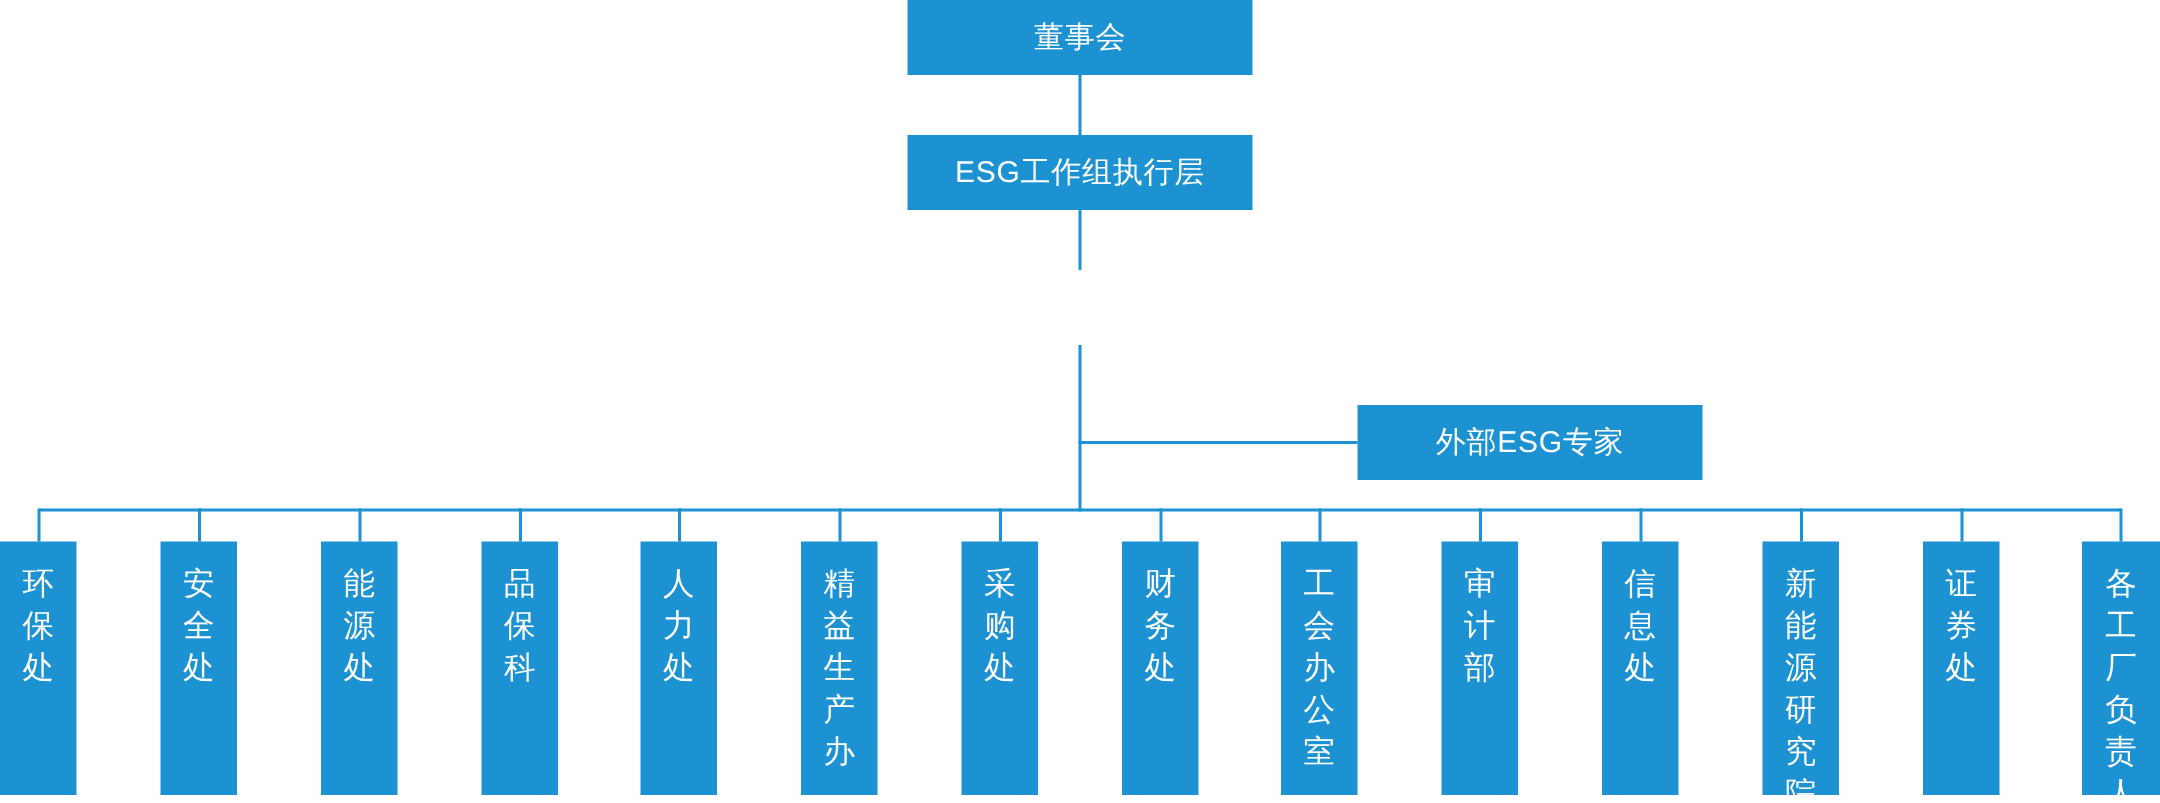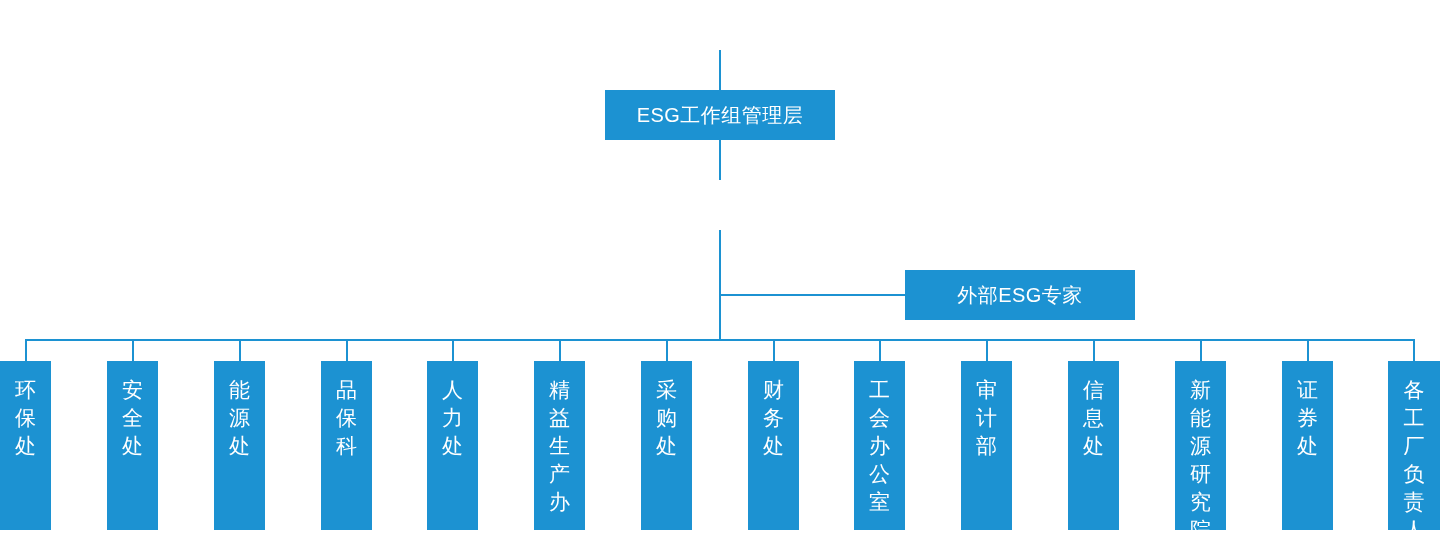--- a/index.html
+++ b/index.html
@@ -55,25 +55,28 @@
     background: #1C92D2;
   }
   .conn.v { width: 2px; }
   .conn.h { height: 2px; }
 </style>
 </head>
 <body>
 
 <div id="chart-root">
 
+  <div class="node top" style="left:605px; top:0px; width:230px; height:50px;">
+    <span>董事会</span>
+  </div>
 
   <div class="conn v" style="left:719px; top:50px; height:40px;"></div>
 
   <div class="node top" style="left:605px; top:90px; width:230px; height:50px;">
-    <span>ESG工作组管理层</span>
+    <span>ESG工作组执行层</span>
   </div>
 
   <div class="conn v" style="left:719px; top:140px; height:40px;"></div>
 
 
   <div class="conn v" style="left:719px; top:230px; height:111px;"></div>
 
   <div class="conn h" style="left:719px; top:294px; width:186px;"></div>
 
   <div class="node top" style="left:905px; top:270px; width:230px; height:50px;">

